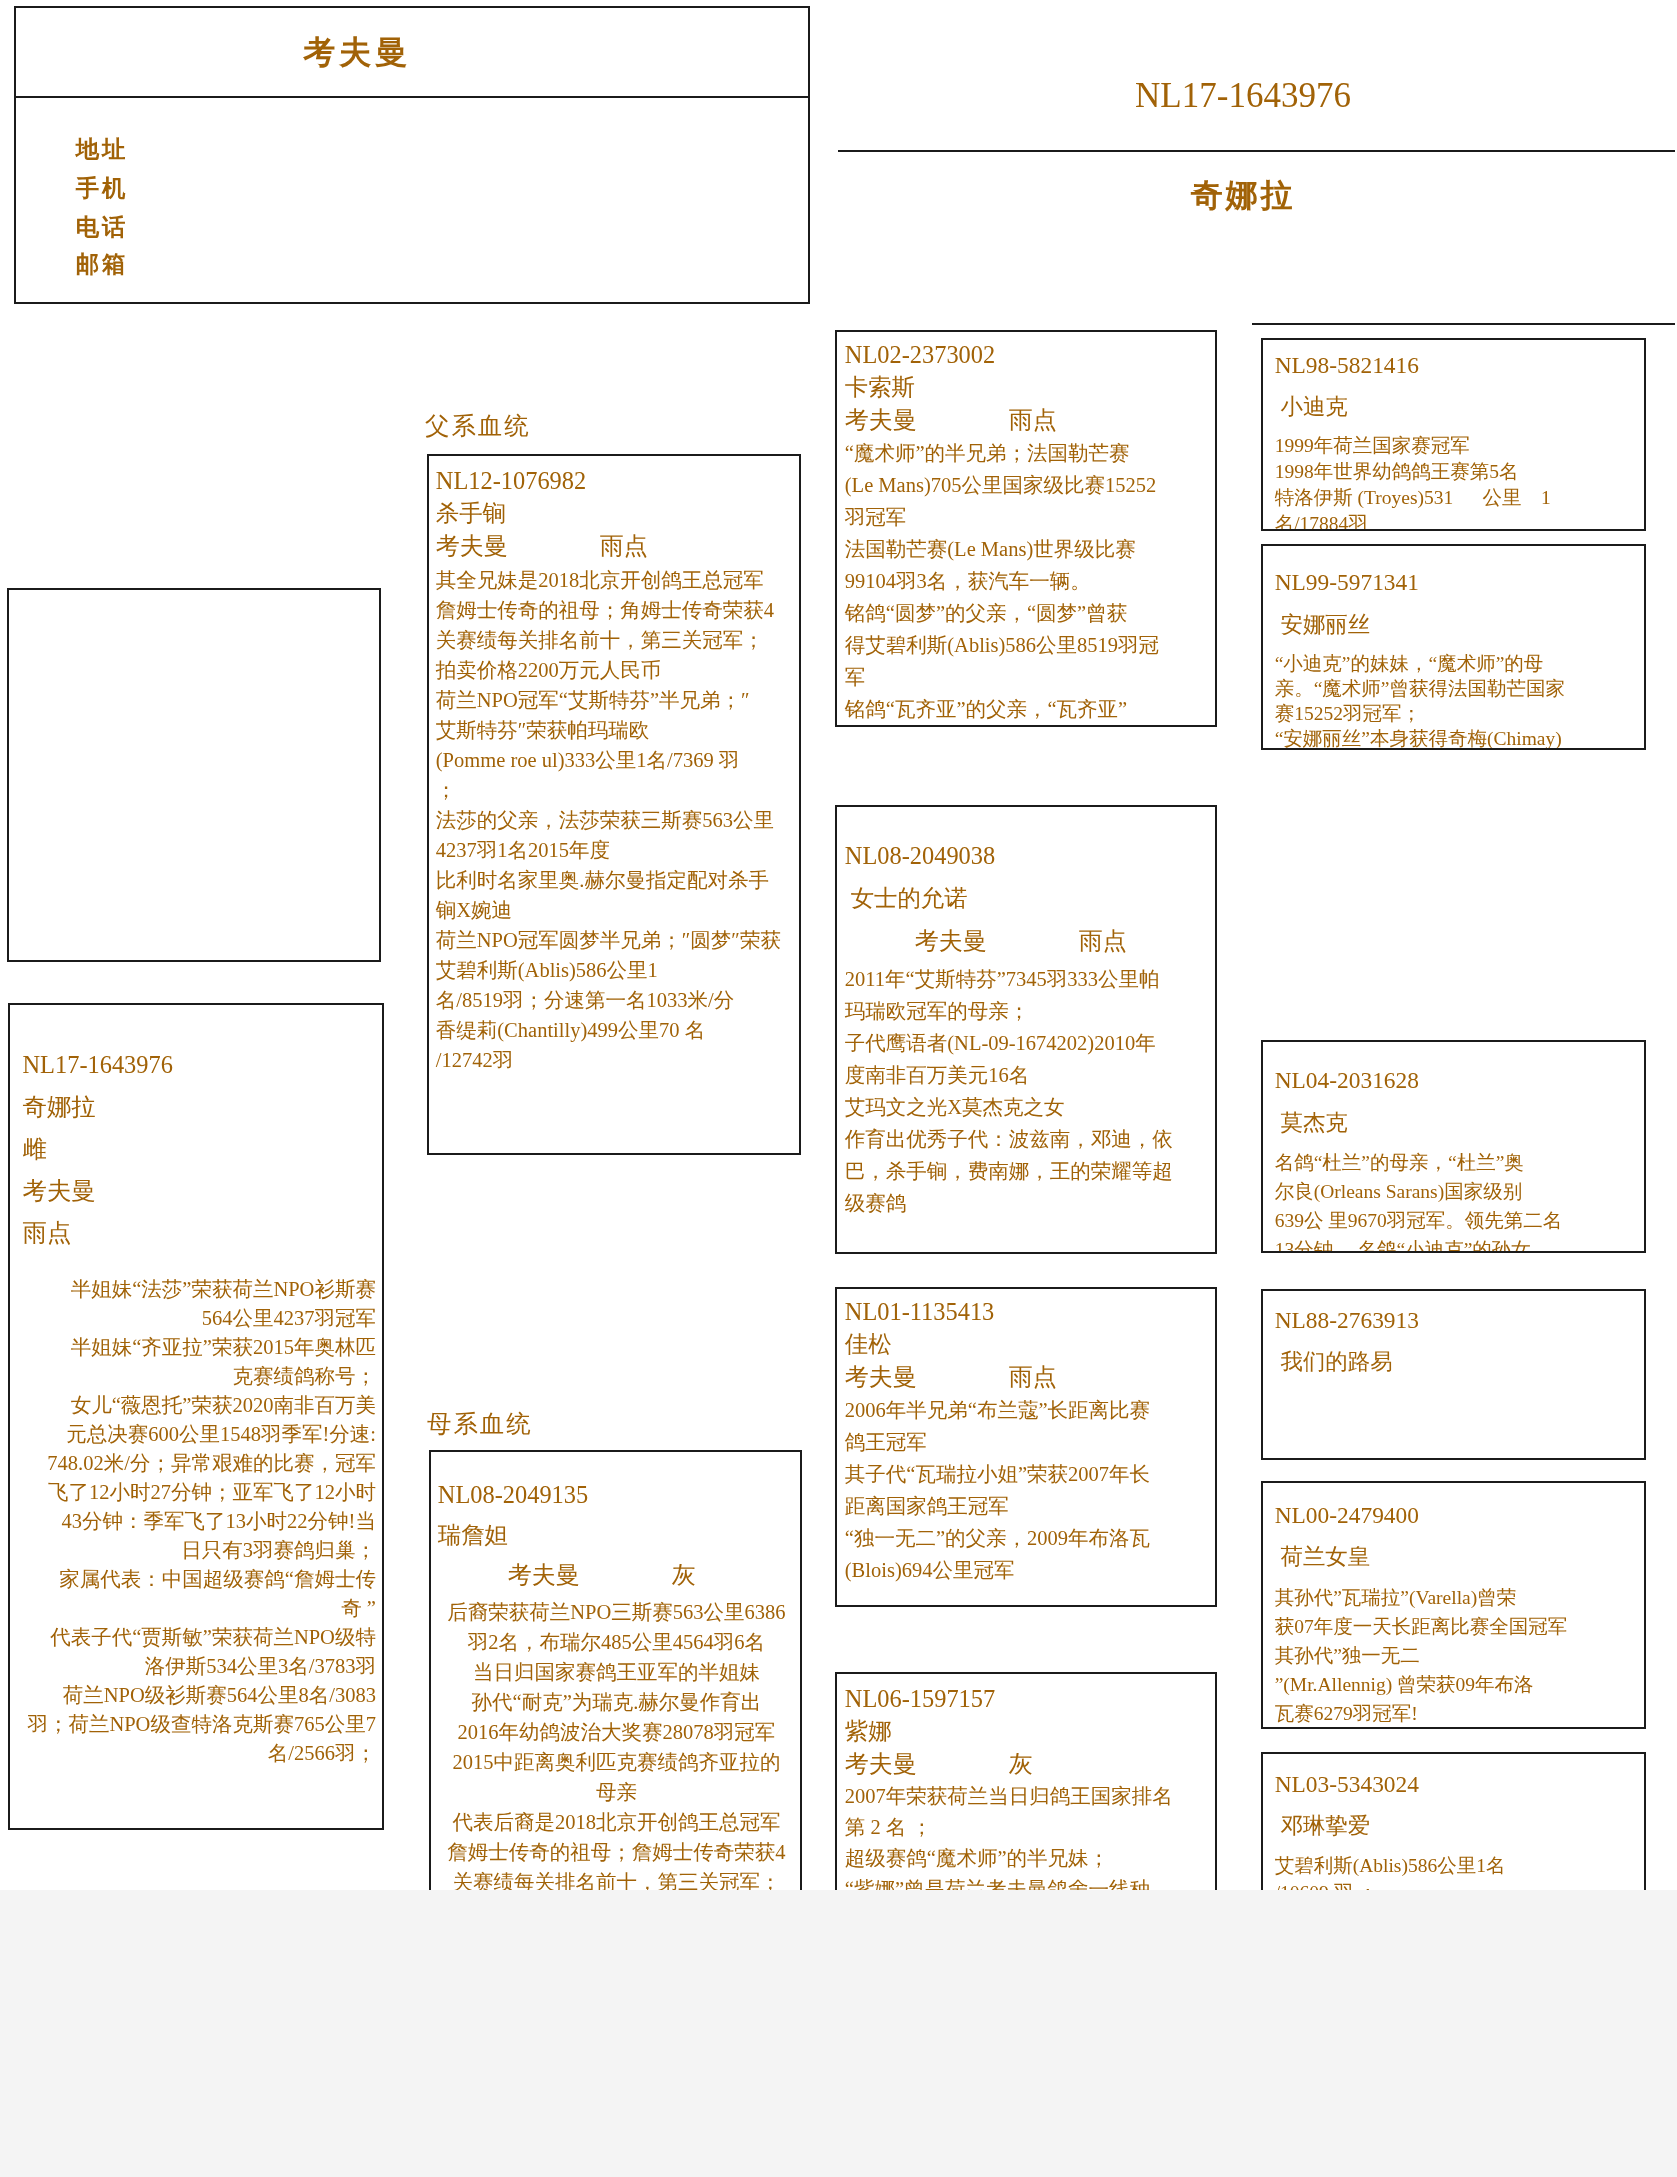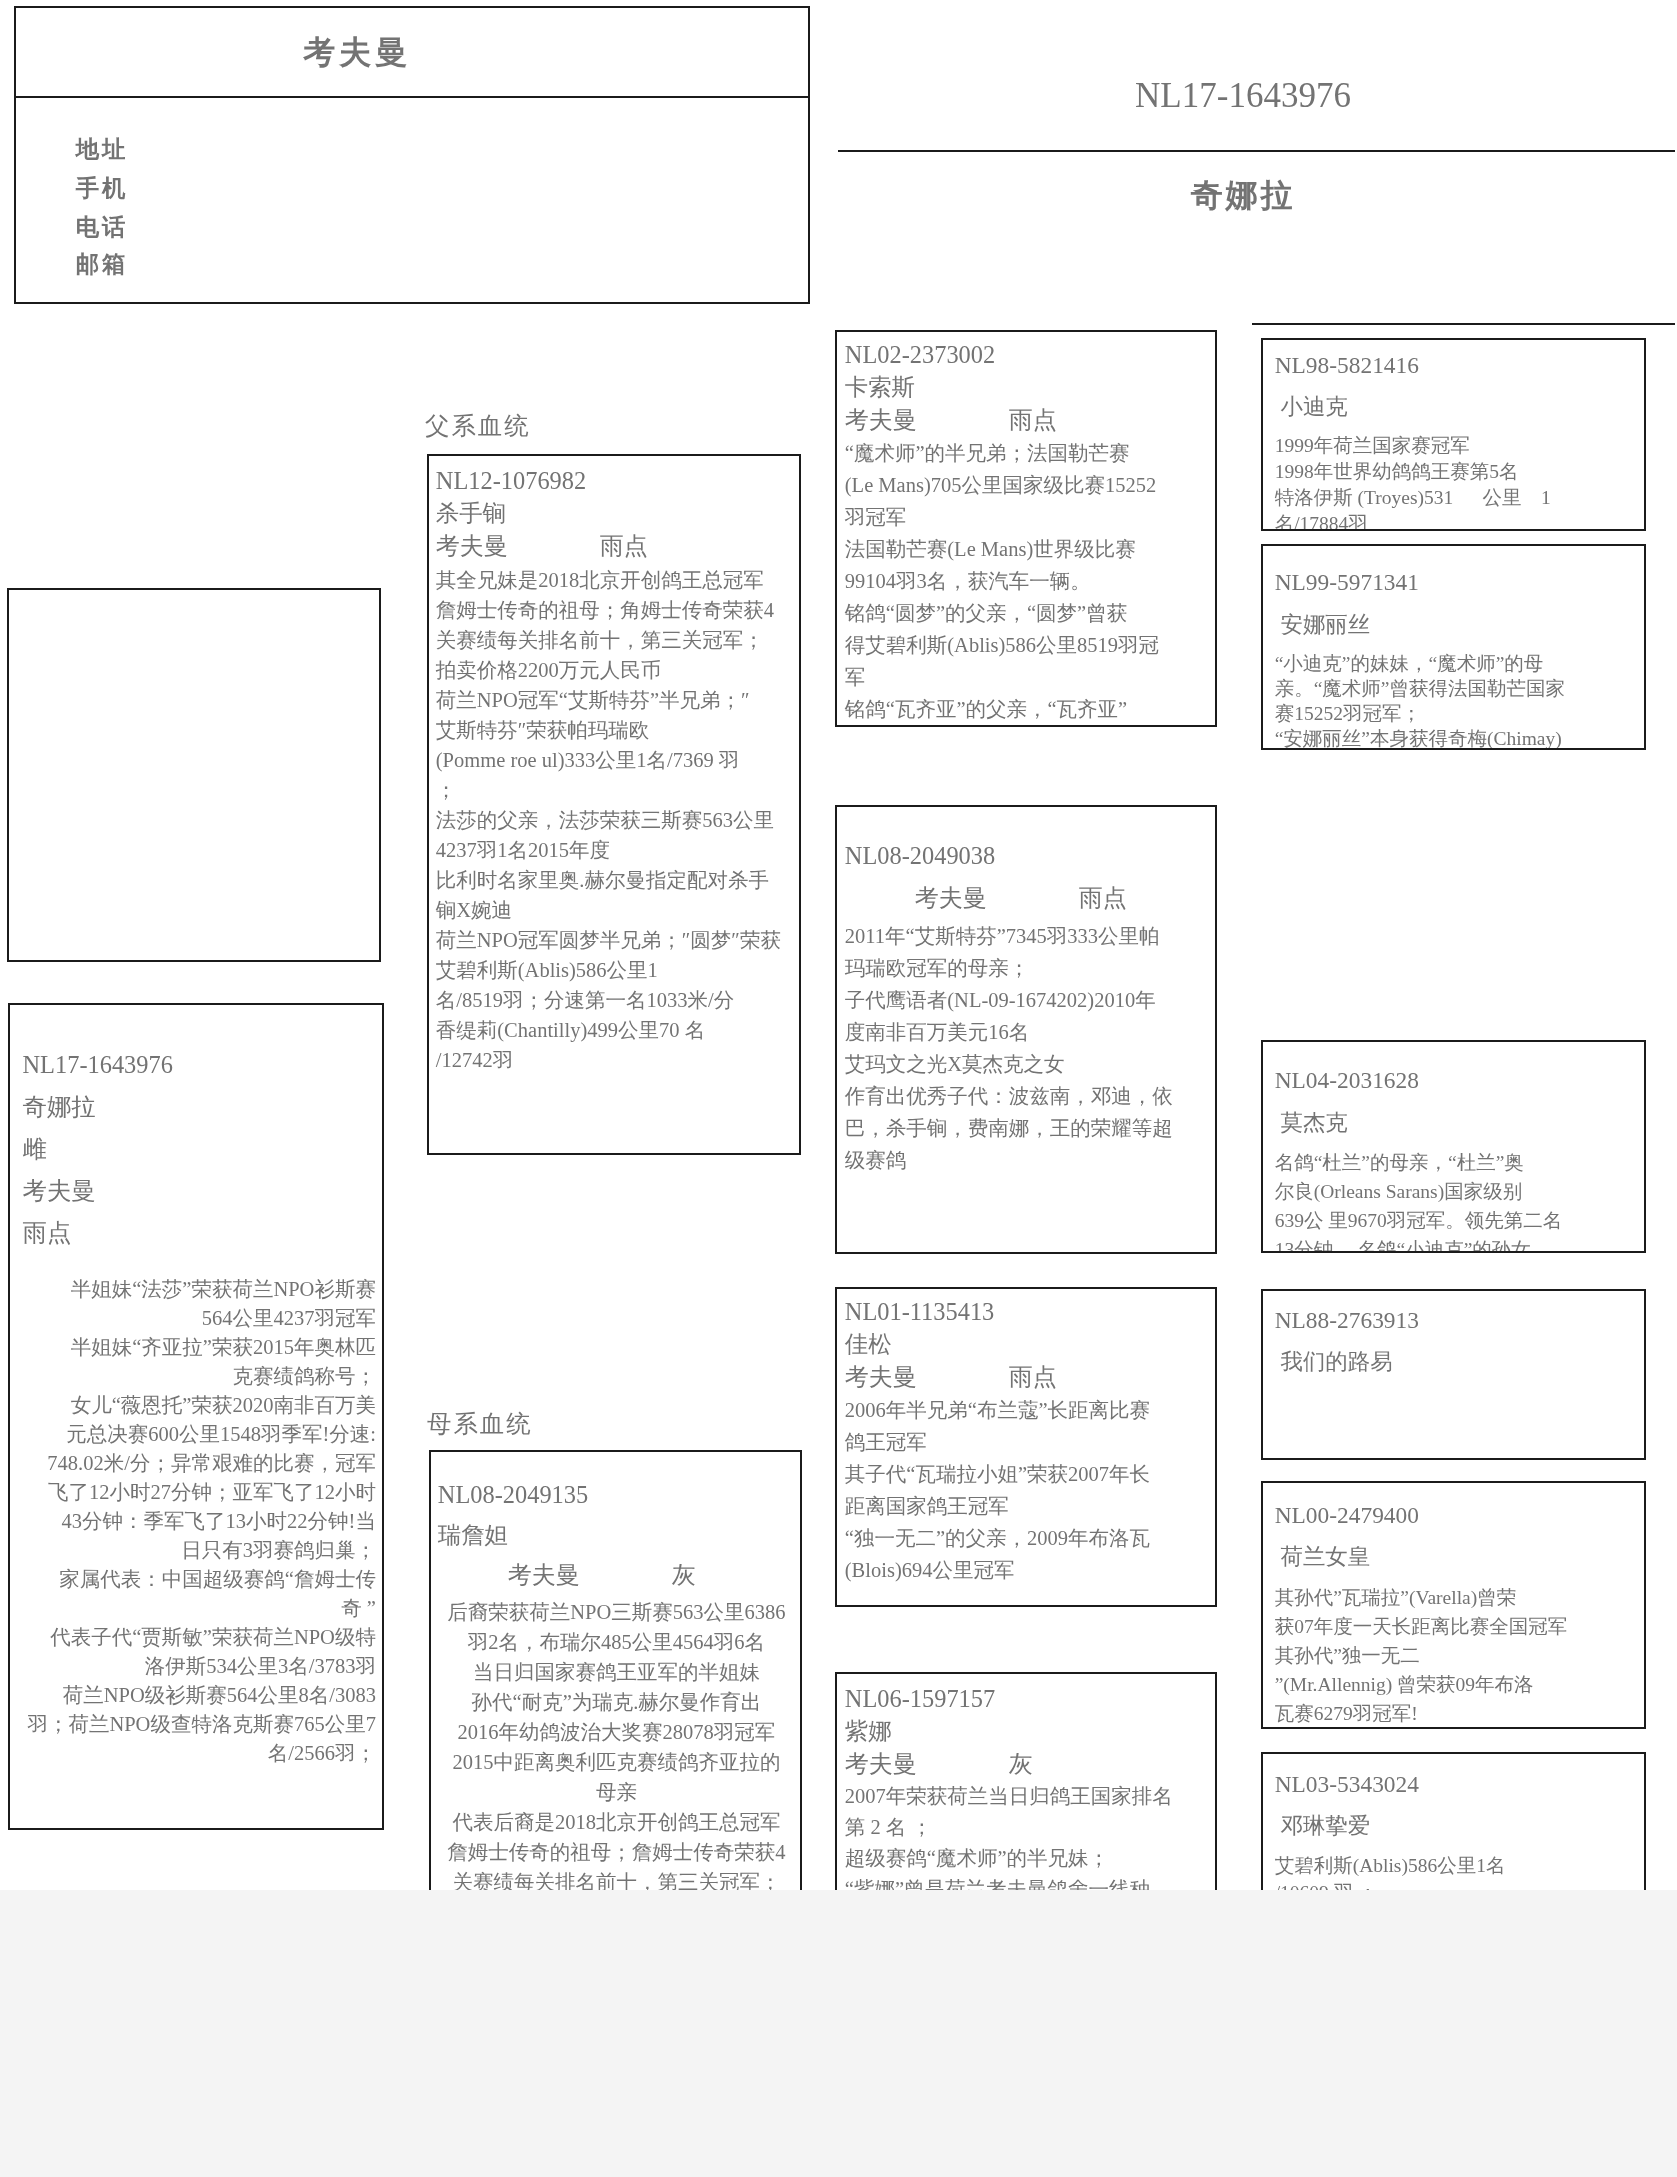--- a/index.html
+++ b/index.html
@@ -1,17 +1,17 @@
 <!DOCTYPE html>
 <html><head>
 <meta charset="utf-8">
 <style>
   html,body{margin:0;padding:0;background:#f4f4f4;}
   .page{position:relative;width:1677px;height:1890px;background:#ffffff;overflow:hidden;
-        font-family:"Liberation Serif","DejaVu Serif",serif;color:#737373;}
+        font-family:"Liberation Serif","DejaVu Serif",serif;color:#a16207;}
   .box{position:absolute;border:2.9px solid #1b1b1b;box-sizing:border-box;background:#fff;overflow:hidden;}
   .hline{position:absolute;border-top:2.9px solid #1b1b1b;height:0;}
   
   .contact{left:13.7px;top:5.9px;width:796px;height:298px;}
   .contact-header{height:88px;border-bottom:2.9px solid #1b1b1b;}
   .contact-title{display:block;width:683px;text-align:center;padding-top:23.4px;
                  font-size:32px;font-weight:bold;letter-spacing:3.9px;}
   .cfield{position:absolute;left:60px;font-size:23.4px;font-weight:bold;letter-spacing:2.9px;}
   
   .hdr-ring{position:absolute;left:809px;top:76px;width:868px;text-align:center;font-size:35px;}
@@ -170,20 +170,21 @@
 羽冠军
 法国勒芒赛(Le Mans)世界级比赛
 99104羽3名，获汽车一辆。
 铭鸽“圆梦”的父亲，“圆梦”曾获
 得艾碧利斯(Ablis)586公里8519羽冠
 军
 铭鸽“瓦齐亚”的父亲，“瓦齐亚”</div>
   </div>
   <div class="box gp gp2">
     <div class="hl ring">NL08-2049038</div>
+    <div class="hl pname" style="padding-left:5.9px">女士的允诺</div>
     <div class="hl bc ind"><span class="breeder">考夫曼</span><span>雨点</span></div>
     <div class="pbody">2011年“艾斯特芬”7345羽333公里帕
 玛瑞欧冠军的母亲；
 子代鹰语者(NL-09-1674202)2010年
 度南非百万美元16名
 艾玛文之光X莫杰克之女
 作育出优秀子代：波兹南，邓迪，依
 巴，杀手锏，费南娜，王的荣耀等超
 级赛鸽</div>
   </div>

